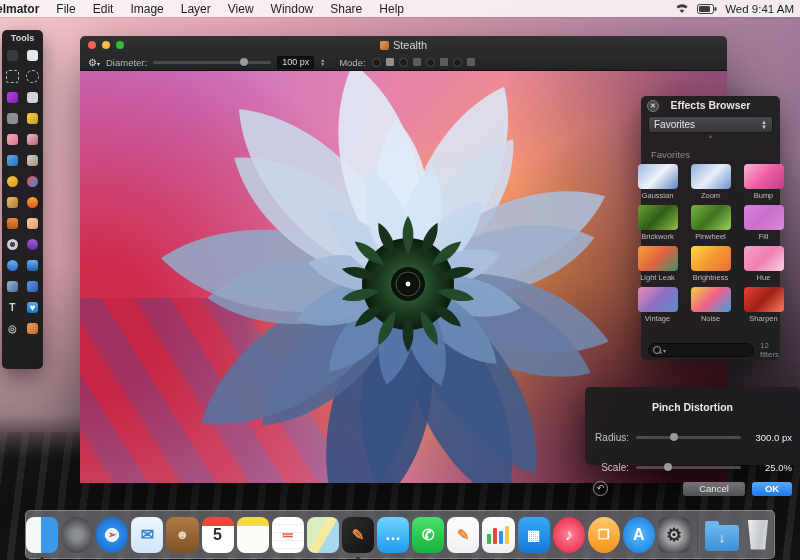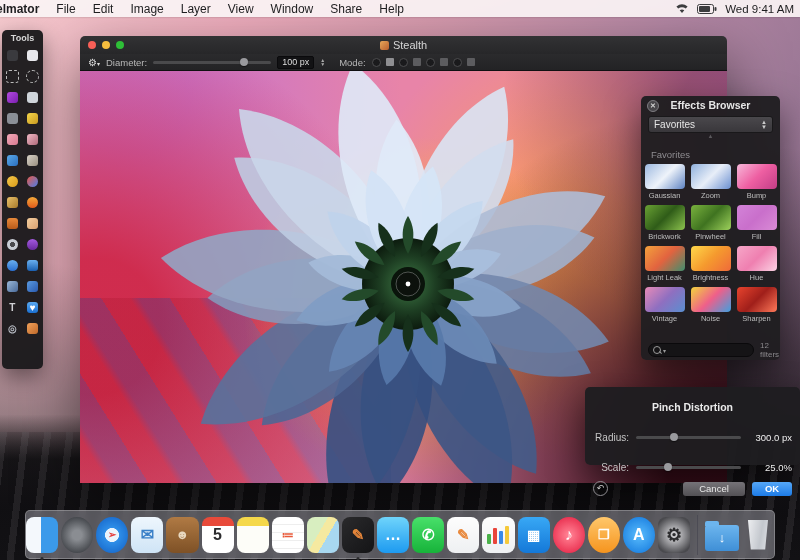--- a/index.html
+++ b/index.html
@@ -64,21 +64,21 @@
   .fx{position:absolute;left:641px;top:96px;width:139px;height:264px;background:rgba(32,30,33,.97);
     border-radius:5px;z-index:45;box-shadow:0 14px 34px rgba(0,0,0,.5);color:#e6e6e6;}
   .fx-head{height:18px;display:flex;align-items:center;justify-content:center;position:relative;font-size:10.5px;font-weight:bold;}
   .fx-close{position:absolute;left:6px;top:4px;width:10px;height:10px;border-radius:50%;background:#48464a;
     border:1px solid #7d7b80;color:#cfcfcf;font-size:7px;line-height:9px;text-align:center;}
   .fx-select{margin:2px 7px 0;height:15px;background:linear-gradient(#4a484c,#39373b);border:1px solid #19181a;
     border-radius:3px;display:flex;align-items:center;padding:0 5px;font-size:10px;}
   .fx-select .arrows{margin-left:auto;font-size:6px;line-height:5px;color:#ccc;display:flex;flex-direction:column;}
   .fx-caret{text-align:center;color:#5a585c;font-size:6px;height:8px;}
   .fx-sec{font-size:9.5px;color:#8e8c90;margin:8px 0 4px 10px;}
-  .fx-grid{display:grid;grid-template-columns:repeat(3,41px);gap:5px 5px;justify-content:center;}
+  .fx-grid{display:grid;grid-template-columns:repeat(3,41px);gap:5px 12px;justify-content:center;}
   .fx-cell{display:flex;flex-direction:column;align-items:center;}
   .fx-thumb{width:40px;height:25px;border-radius:4px;}
   .fx-lab{font-size:7.5px;color:#bdbdbd;margin-top:2px;height:9px;white-space:nowrap;}
   .fx-foot{position:absolute;left:0;right:0;bottom:0;height:20px;display:flex;align-items:center;padding:0 7px;gap:6px;}
   .fx-search{flex:0 0 96px;height:12px;background:#151416;border:1px solid #0a090b;border-radius:7px;
     display:flex;align-items:center;padding:0 4px;gap:2px;}
   .mag{width:6px;height:6px;border:1px solid #9a9a9a;border-radius:50%;position:relative;}
   .mag::after{content:"";position:absolute;left:5px;top:5px;width:3px;height:1px;background:#9a9a9a;transform:rotate(45deg);}
   .fx-count{margin-left:auto;font-size:8px;color:#8a888c;}
   

